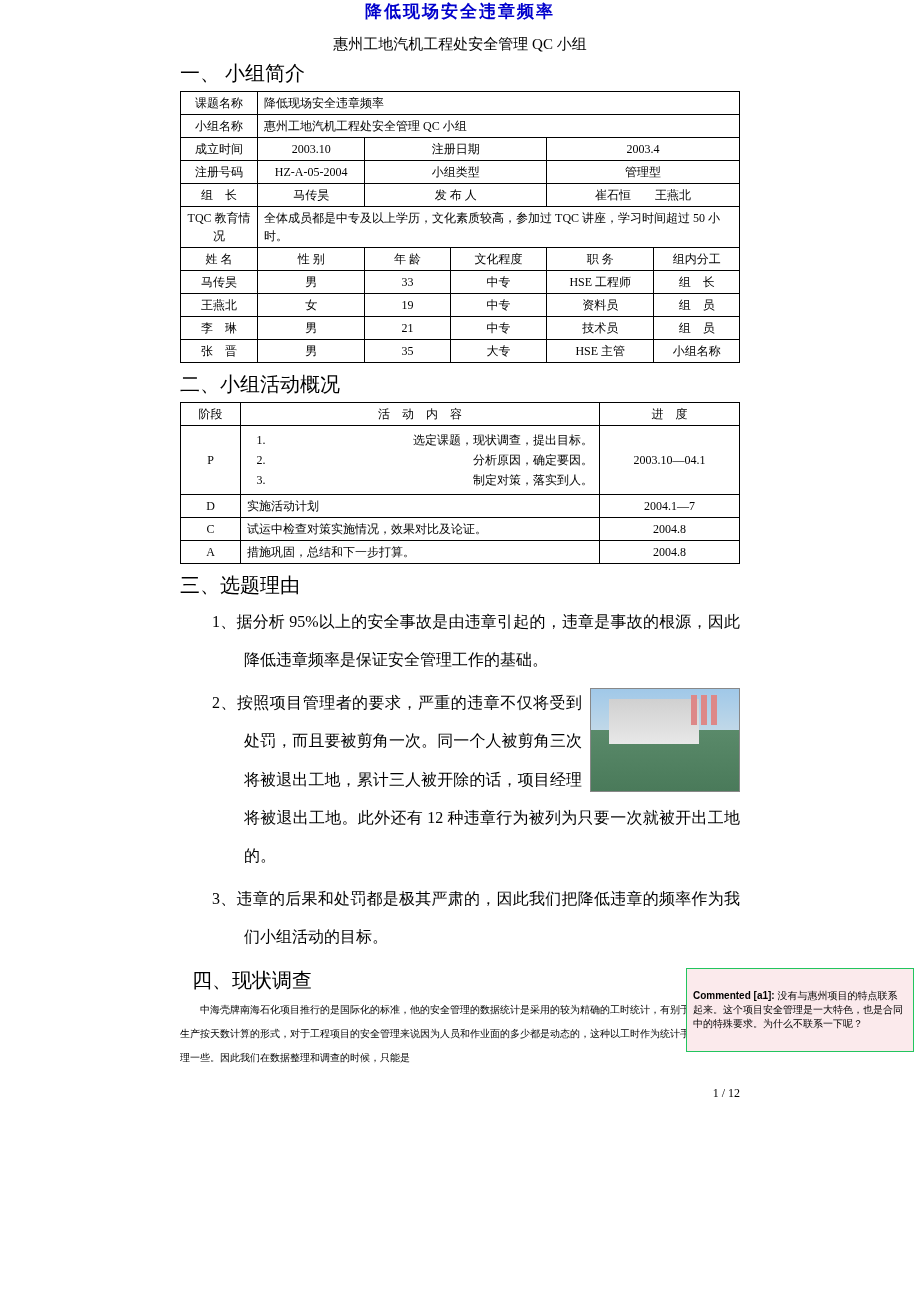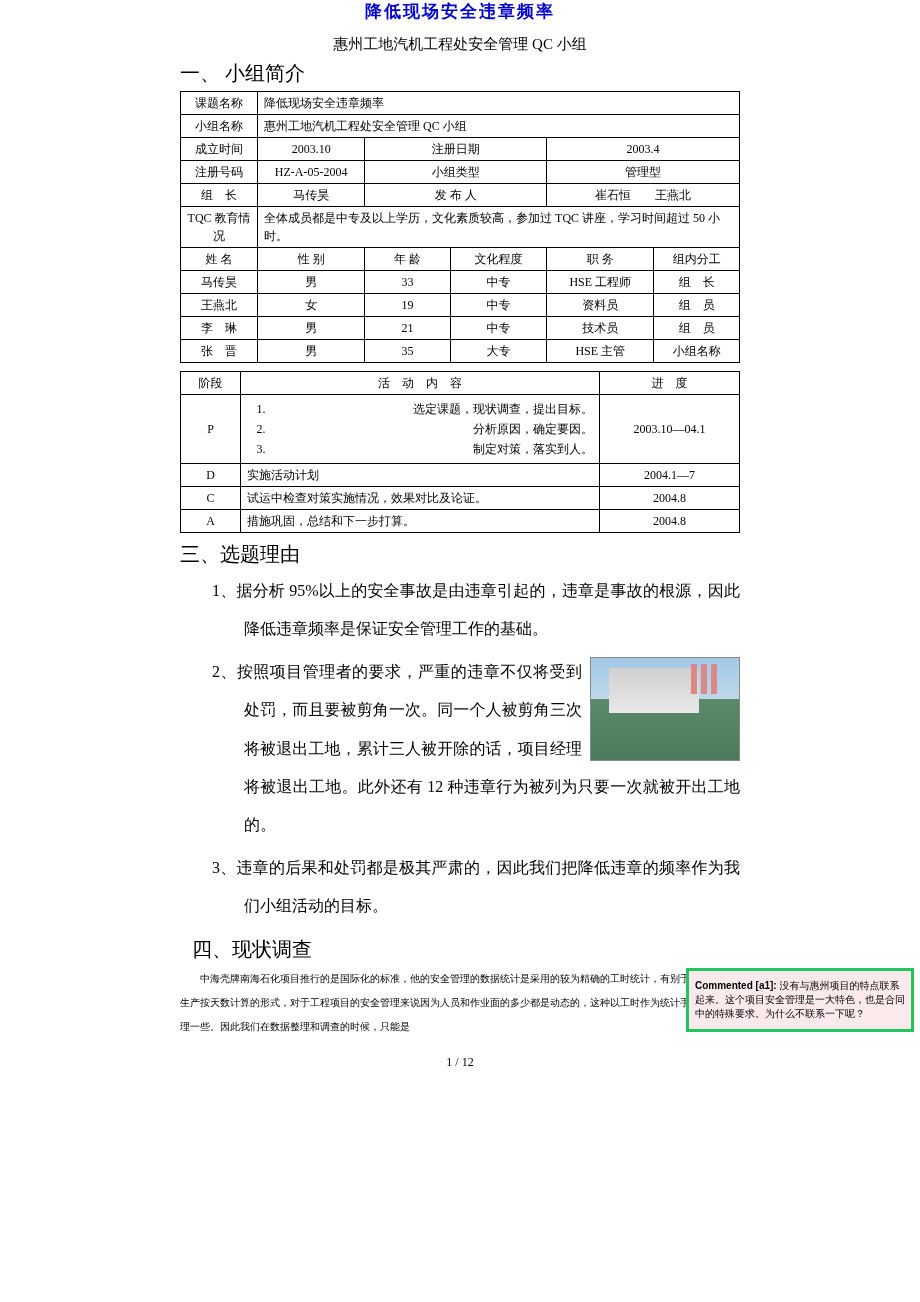--- a/index.html
+++ b/index.html
@@ -6,22 +6,22 @@
   body { background: #fff; font-family: "SimSun", "宋体", serif; font-size: 13px; color: #000; width: 920px; position: relative; }
   .page { width: 560px; margin: 0 auto; position: relative; }
   .title1 { text-align: center; font-size: 17px; font-weight: bold; color: #0000cc; font-family: "SimSun", serif; letter-spacing: 2px; margin-bottom: 12px; }
   .title2 { text-align: center; font-size: 15px; margin-bottom: 6px; }
   .sec-head { font-size: 20px; margin: 6px 0 4px 0; }
   table { border-collapse: collapse; width: 100%; margin-bottom: 8px; }
   td { border: 1px solid #000; padding: 2px 6px; font-size: 12px; line-height: 1.5; vertical-align: middle; }
   .c { text-align: center; }
   .para { line-height: 2.4; font-size: 10px; text-indent: 2em; margin-bottom: 6px; text-align: justify; }
   .list-item { line-height: 2.4; font-size: 16px; padding-left: 2em; text-indent: -2em; margin-left: 2em; margin-bottom: 4px; text-align: justify; }
-  .pagenum { text-align: center; font-size: 12px; margin-top: 16px; }
-  .comment { position: absolute; right: 6px; top: 968px; width: 228px; background: #fbeaec; border: 3px solid #22c55e; padding: 8px 6px; font-size: 10px; line-height: 1.4; font-family: Arial, "SimSun", sans-serif; }
+  .pagenum { text-align: right; font-size: 12px; margin-top: 16px; }
+  .comment { position: absolute; right: 6px; top: 968px; width: 228px; background: #fbeaec; border: 1px solid #22c55e; padding: 20px 6px; font-size: 10px; line-height: 1.4; font-family: Arial, "SimSun", sans-serif; }
   .comment b { font-weight: bold; }
   .wrap-img { float: right; width: 150px; height: 104px; margin: 4px 0 4px 8px; background: linear-gradient(to bottom, #a0c8e8 0%, #c0d8e8 40%, #5a8a6a 40%, #4a7a5a 100%); border: 1px solid #888; position: relative; }
   .wrap-img::before { content:""; position:absolute; left:18px; top:10px; width:90px; height:45px; background: linear-gradient(#d0d0d0,#e8e8e8); }
   .wrap-img::after { content:""; position:absolute; left:100px; top:6px; width:6px; height:30px; background:#d88; box-shadow: 10px 0 0 #d88, 20px 0 0 #d88; }
   .t1 td { height: 20px; }
   .t2 td { height: 20px; }
   .t2 .tall { height: auto; padding: 4px 6px; }
   ol.inner { list-style: decimal; padding-left: 1.8em; text-align: right; }
   ol.inner li { padding: 1px 0; }
   .clear { clear: both; }
@@ -102,20 +102,21 @@
           <td class="c">张　晋</td>
           <td class="c">男</td>
           <td class="c">35</td>
           <td class="c">大专</td>
           <td class="c">HSE 主管</td>
           <td class="c">小组名称</td>
         </tr>
   </tbody>
     </table>
 
+  <div class="sec-head">二、小组活动概况</div>
   <table class="t2">
     <tbody>
         <tr>
           <td class="c" style="width:60px">阶段</td>
           <td class="c">活　动　内　容</td>
           <td class="c" style="width:140px">进　度</td>
         </tr>
     <tr>
       <td class="c">P</td>
       <td class="tall">

